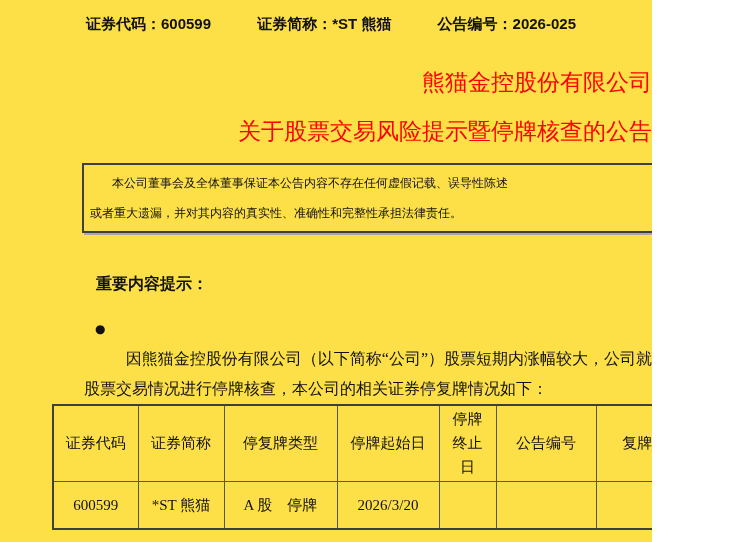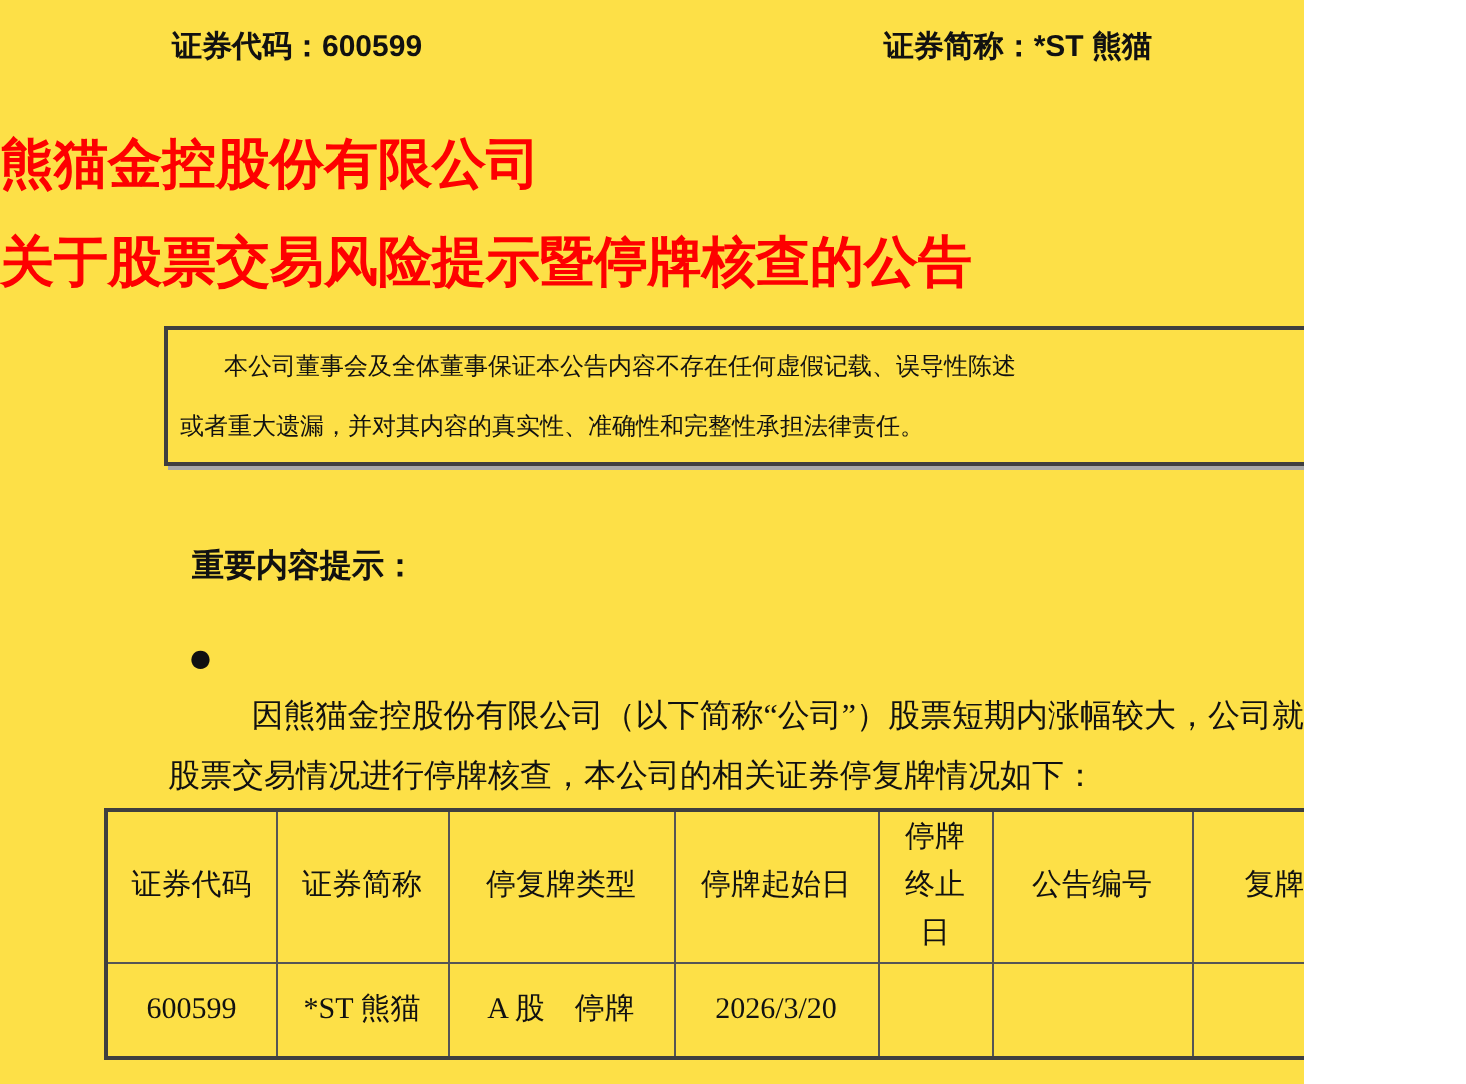--- a/index.html
+++ b/index.html
@@ -21,25 +21,25 @@
   .doc-meta{
     padding-top:13px;
     margin-left:86px;margin-right:76px;
     display:flex;justify-content:space-between;align-items:flex-start;
     font-family:"Liberation Sans","DejaVu Sans",sans-serif;
     font-weight:700;font-size:15px;line-height:21px;
     white-space:nowrap;
   }
   
   .title{
-    text-align:left;
+    text-align:right;
     color:var(--accent);
     font-family:"Liberation Sans","DejaVu Sans",sans-serif;
-    font-weight:700;
-    font-size:27px;line-height:30px;
+    font-weight:400;
+    font-size:23px;line-height:30px;
     white-space:nowrap;
   }
   .title-company{margin-top:33px;}
   .title-subject{margin-top:19px;}
   
   .disclaimer-box{
     margin-top:17px;
     margin-left:82px;
     width:578px;
     border:2px solid var(--line);
@@ -91,20 +91,21 @@
   .susp-table tbody td{height:48px;line-height:20px;white-space:nowrap;}
 </style>
 </head>
 <body>
 
 <div class="page">
 
   <div class="doc-meta">
     <span><span>证券代码：</span><span>600599</span></span>
     <span><span>证券简称：</span><span>*ST 熊猫</span></span>
+    <span><span>公告编号：</span><span>2026-025</span></span>
   </div>
 
   <div class="title title-company">熊猫金控股份有限公司</div>
   <div class="title title-subject">关于股票交易风险提示暨停牌核查的公告</div>
 
   <div class="disclaimer-box">
     <span class="disclaimer-line first">本公司董事会及全体董事保证本公告内容不存在任何虚假记载、误导性陈述</span>
     <span class="disclaimer-line">或者重大遗漏，并对其内容的真实性、准确性和完整性承担法律责任。</span>
   </div>
 

